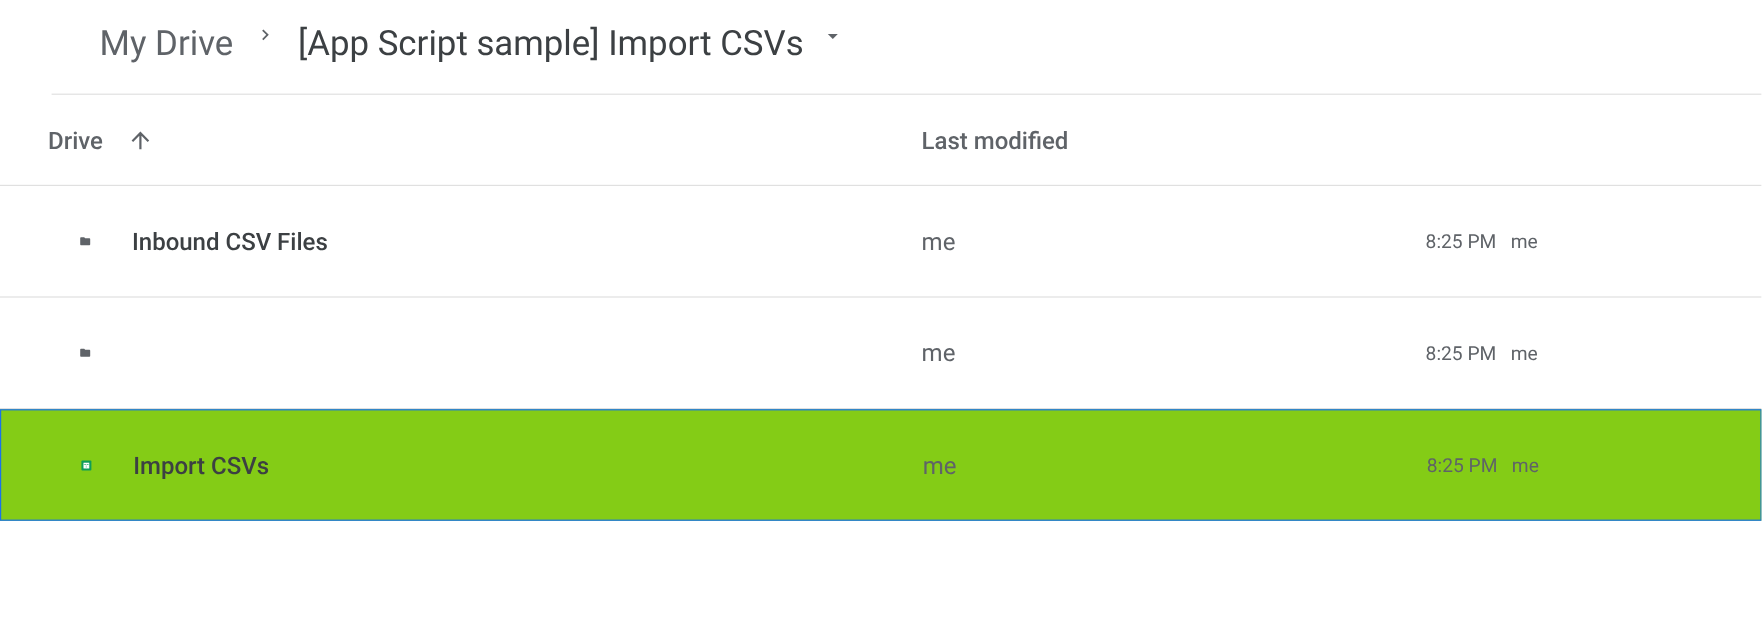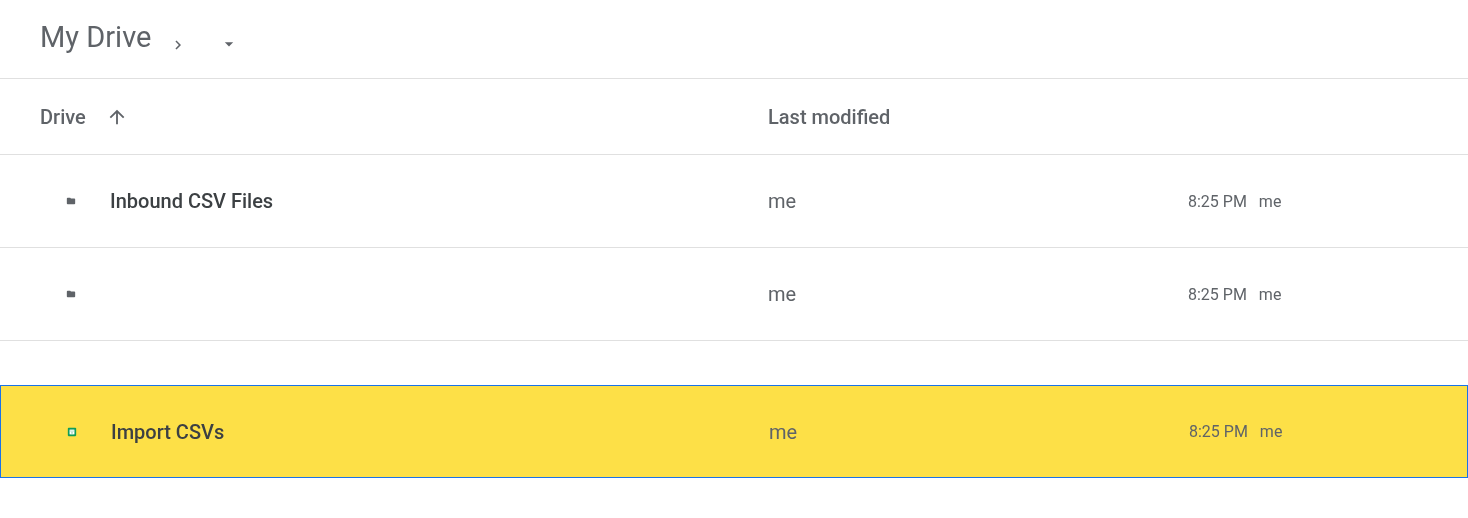--- a/index.html
+++ b/index.html
@@ -12,25 +12,26 @@
       background: #fff;
       width: 1468px;
       height: 518px;
       overflow: hidden;
     }
     .container {
       padding: 0;
     }
     .breadcrumb {
       display: flex;
-      align-items: flex-end;
+      align-items: flex-start;
       padding: 20px 40px 24px 40px;
       font-size: 29px;
       color: #5f6368;
       border-bottom: 1px solid #e0e0e0;
+      margin-left: 43px;
     }
     .breadcrumb-root {
       color: #5f6368;
       cursor: pointer;
     }
     .breadcrumb-chevron {
       margin: 0 18px;
       display: flex;
       align-items: center;
     }
@@ -75,22 +76,21 @@
     .file-row {
       display: flex;
       align-items: center;
       padding: 0 40px;
       height: 93px;
       border-bottom: 1px solid #e0e0e0;
       cursor: pointer;
     }
     .file-row.selected {
       border: 1px solid #1a73e8;
-      background: #fde047;
-      margin-top: 44px;
+      background: #84cc16;
     }
     .file-row .col-name {
       display: flex;
       align-items: center;
       gap: 34px;
     }
     .file-icon-wrapper {
       width: 36px;
       display: flex;
       align-items: center;
@@ -118,20 +118,21 @@
 <body>
 
 <div class="container">
   <div class="breadcrumb">
     <span class="breadcrumb-root">My Drive</span>
     <span class="breadcrumb-chevron">
       <svg width="18" height="18" viewBox="0 0 24 24" fill="#5f6368">
         <path d="M10 6L8.59 7.41 13.17 12l-4.58 4.59L10 18l6-6z"></path>
       </svg>
     </span>
+    <span class="breadcrumb-current">[App Script sample] Import CSVs</span>
     <span class="breadcrumb-dropdown">
       <svg width="20" height="20" viewBox="0 0 24 24" fill="#5f6368">
         <path d="M7 10l5 5 5-5z"></path>
       </svg>
     </span>
   </div>
 
   <div class="table">
     <div class="header-row">
       <div class="col-name">

